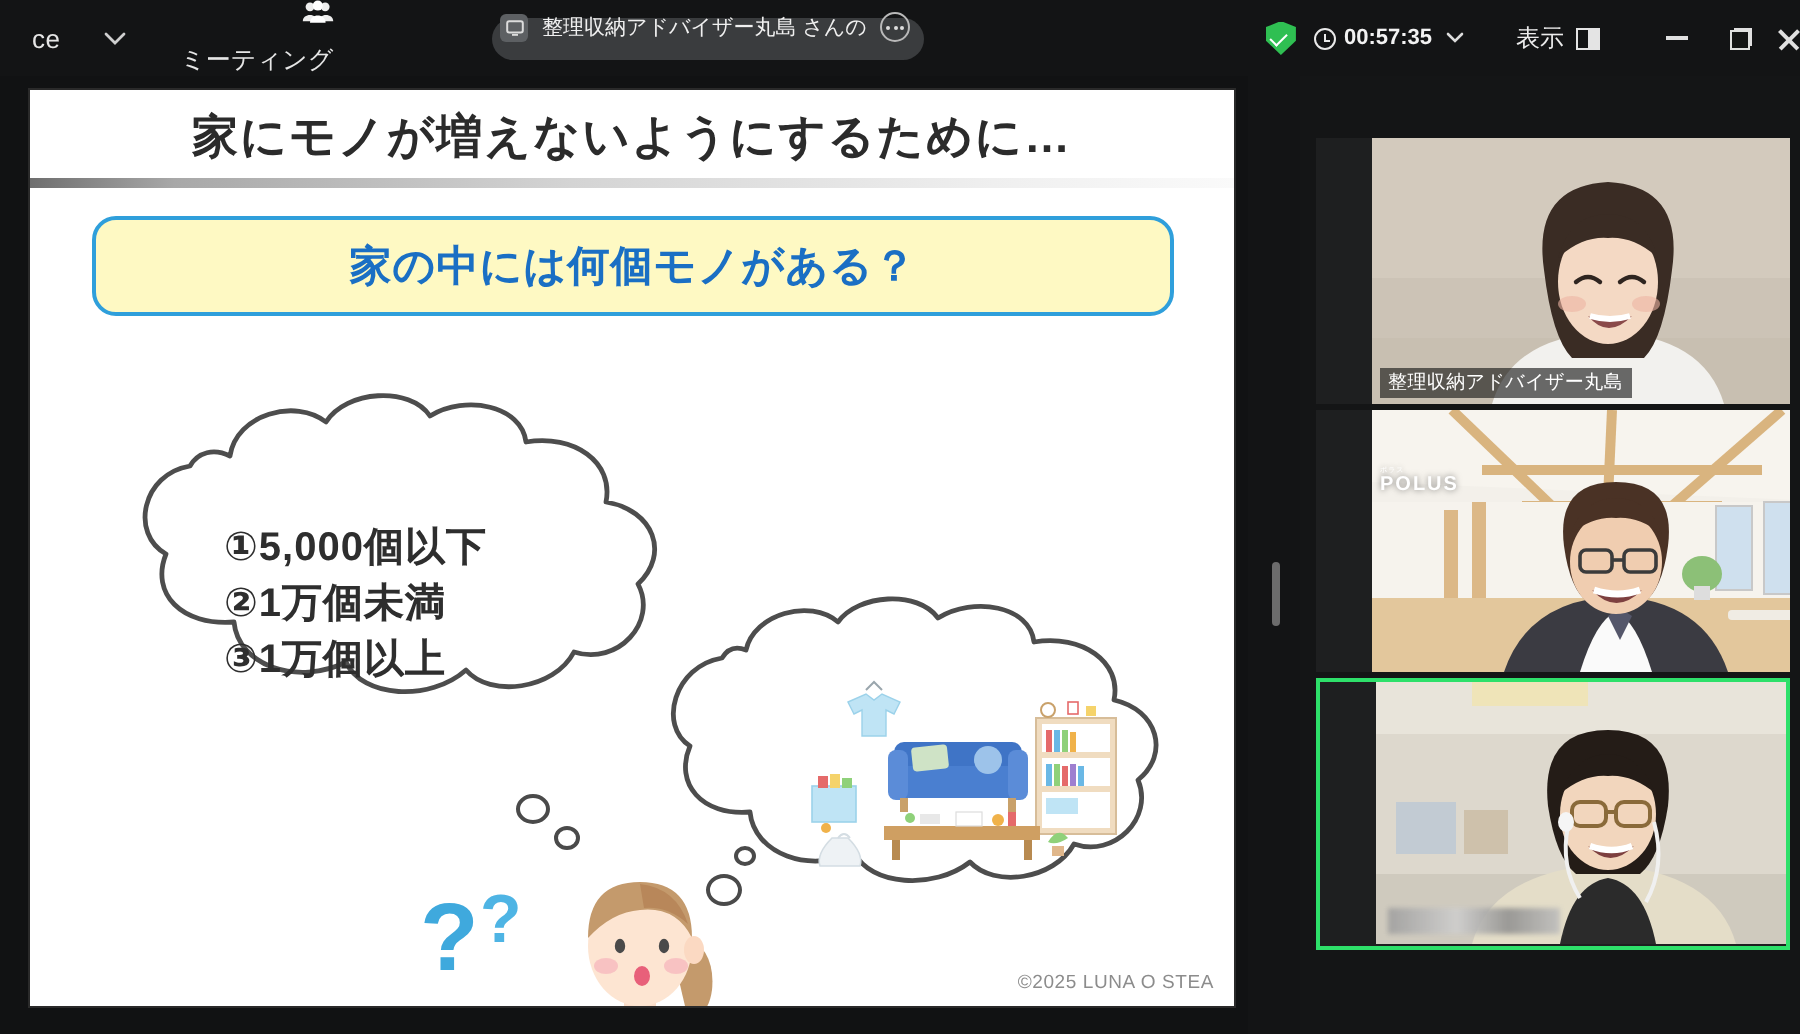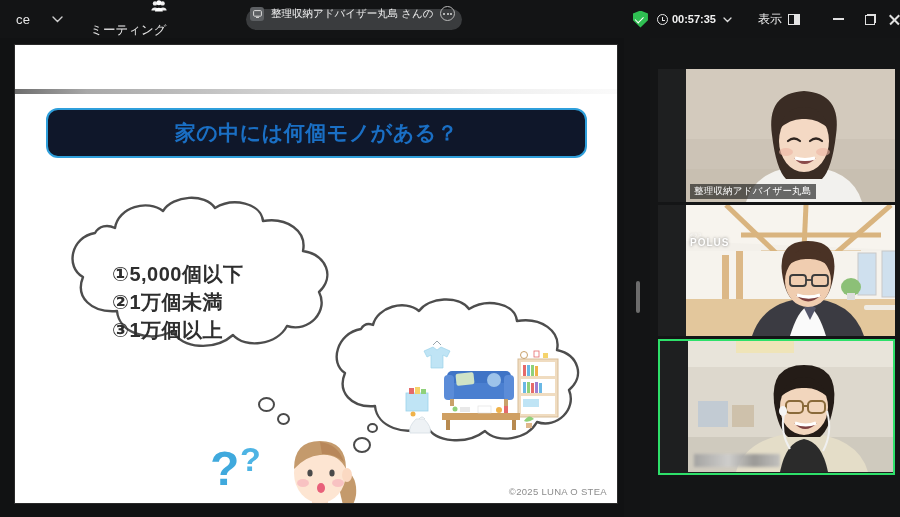--- a/index.html
+++ b/index.html
@@ -119,21 +119,21 @@
     letter-spacing: 1px;
   }
   .title-rule {
     position: absolute; left: 0; top: 44px; width: 100%; height: 5px;
     background: linear-gradient(90deg, #6e6e6e 0%, #a8a8a8 12%, #d4d4d4 45%, #efefef 80%, #fafafa 100%);
   }
   .qbox {
     position: absolute; left: 31px; top: 63px; width: 541px; height: 50px;
     border: 2.5px solid #2f9fdb; border-radius: 12px;
     display: flex; align-items: center; justify-content: center;
-    background: #0f172a;
+    background: #fef9c3;
   }
   .qbox-text {
     font-size: 21px; font-weight: 700; color: #1a6fc4; letter-spacing: .5px;
   }
 
   
   .cloud-left { position: absolute; left: 48px; top: 148px; width: 300px; height: 160px; }
   .cloud-right { position: absolute; left: 318px; top: 250px; width: 250px; height: 150px; }
   .cloud-left svg, .cloud-right svg { width: 100%; height: 100%; display: block; }
 
@@ -280,20 +280,21 @@
         <span class="wbtn" style="width:14px;overflow:hidden">
             <span class="close-ic"></span>
           </span>
       </span>
     </div>
   </div>
 
   <div class="stage">
     <div class="slide">
 
+      <div class="slide-title">家にモノが増えないようにするために…</div>
       <div class="title-rule"></div>
 
       <div class="qbox">
         <span class="qbox-text">家の中には何個モノがある？</span>
       </div>
 
       <div class="cloud-left">
         <svg viewBox="0 0 300 160" xmlns="http://www.w3.org/2000/svg">
           <path d="M52 35 C55 14, 85 6, 100 18 C110 2, 142 0, 152 15 C170 4, 198 10, 200 28
                    C224 24, 244 38, 240 58 C264 62, 272 84, 256 99 C266 118, 246 140, 224 133

